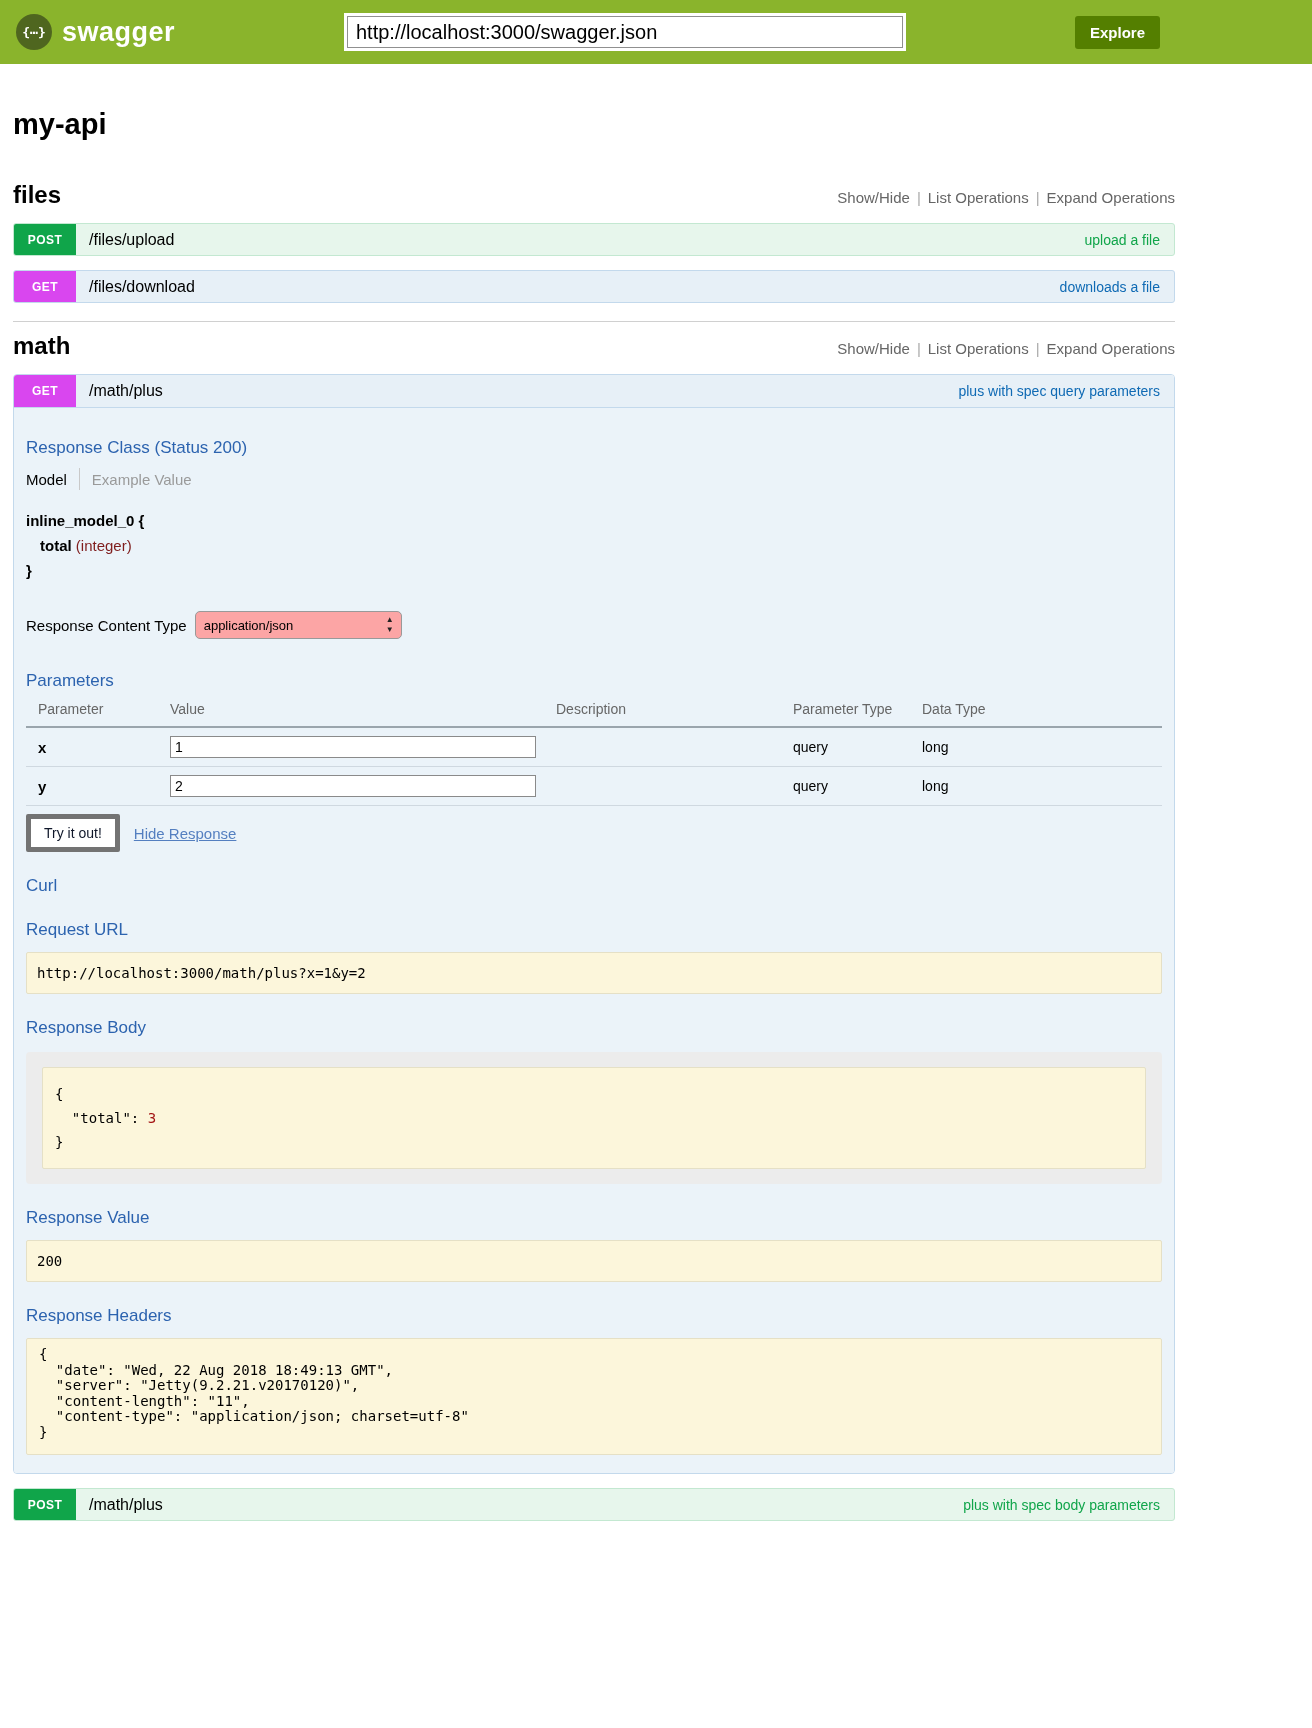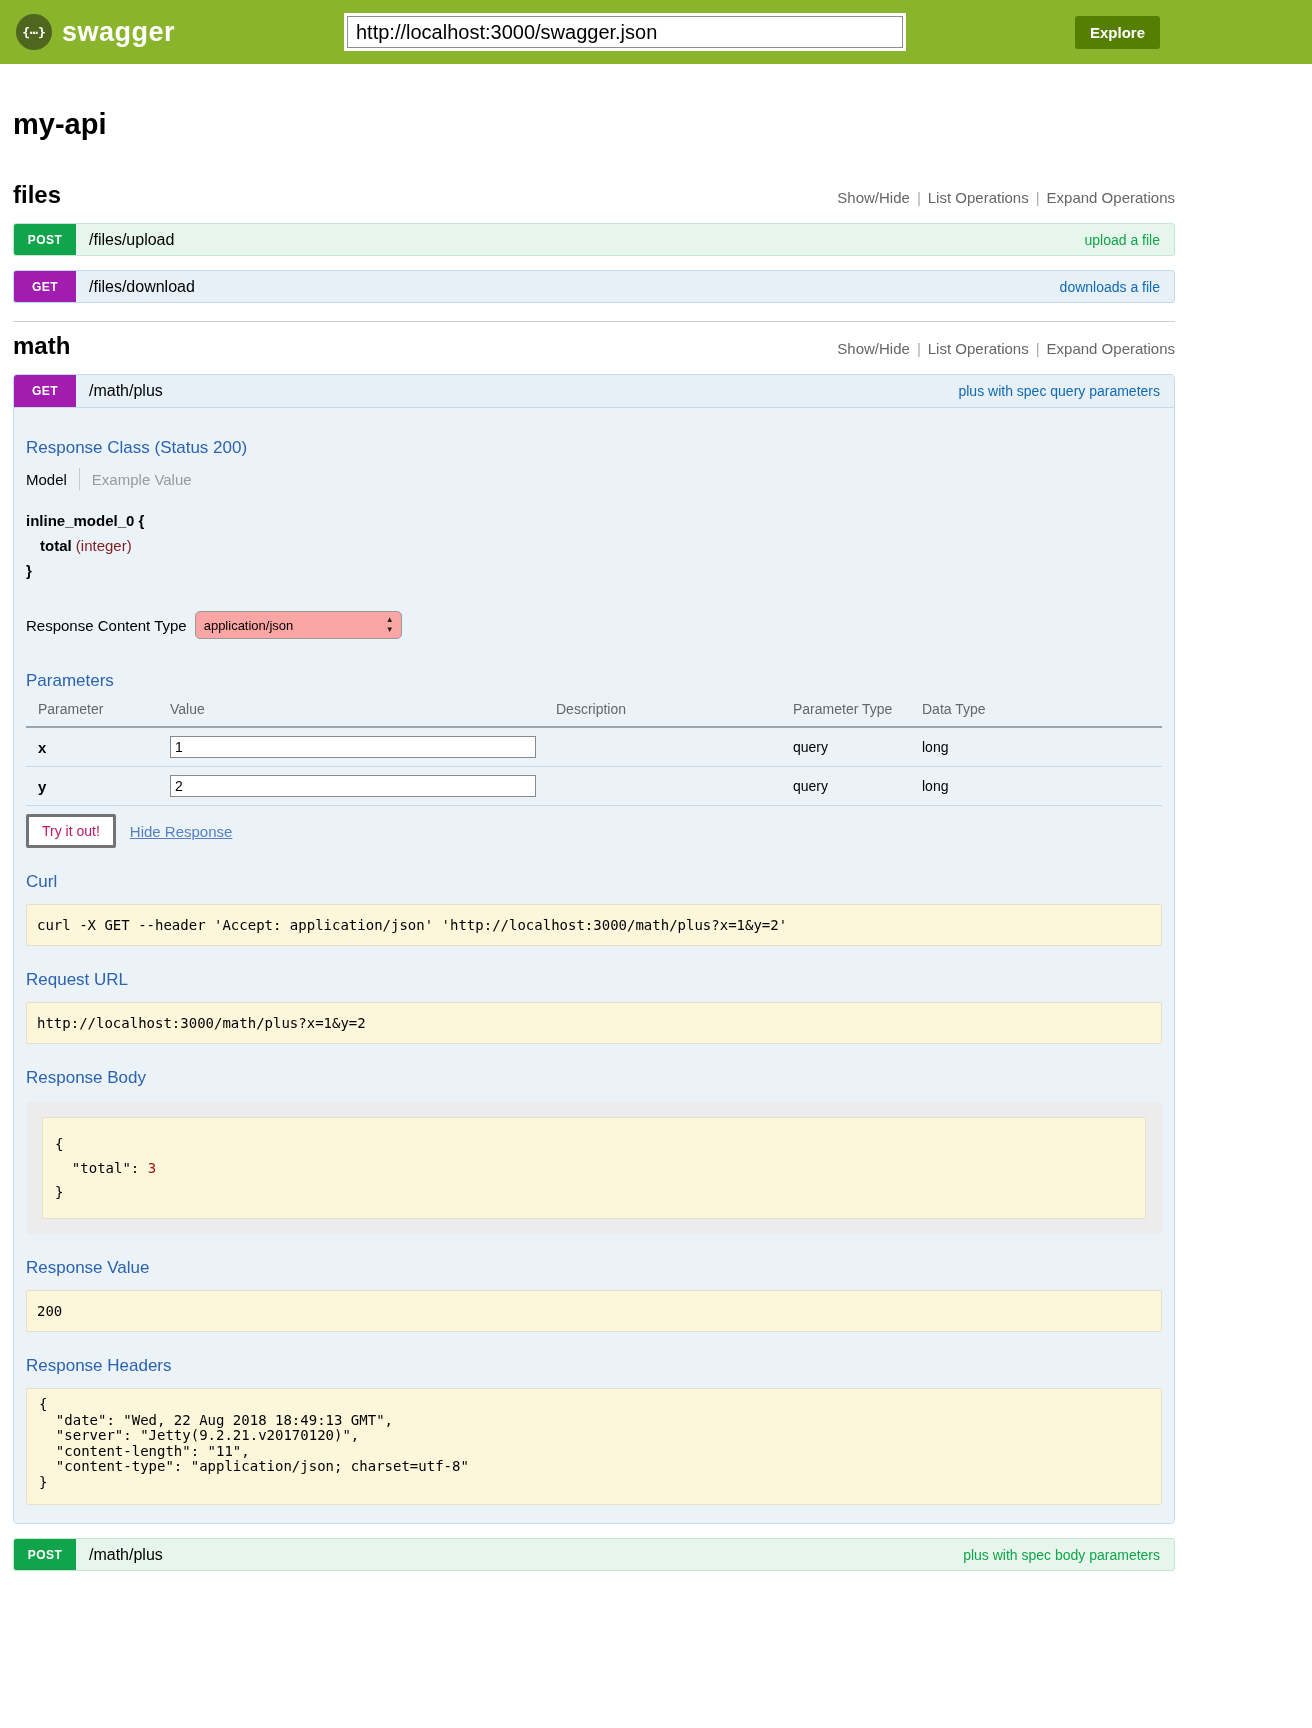--- a/index.html
+++ b/index.html
@@ -31,21 +31,21 @@
   .sec-links { font-size:15px; color:#666; }
   .sec-links a { color:#666; }
   .sec-sep { color:#aaa; margin:0 7px; }
 
   .op-row { display:flex; align-items:stretch; height:33px; border-radius:3px; margin-top:14px; overflow:hidden; border:1px solid; }
   .op-row.post { background:#e7f6ec; border-color:#c3e8d1; }
   .op-row.get  { background:#e7f0f7; border-color:#c3d9ec; }
   .badge { width:62px; display:flex; align-items:center; justify-content:center; color:#fff;
     font-size:12px; font-weight:bold; letter-spacing:0.5px; }
   .badge.post { background:#10a54a; }
-  .badge.get  { background:#a21caf; }
+  .badge.get  { background:#d946ef; }
   .op-path { margin-left:13px; font-size:16px; color:#000; display:flex; align-items:center; }
   .op-desc { margin-left:auto; margin-right:14px; display:flex; align-items:center; font-size:14px; }
   .op-desc.green { color:#10a54a; }
   .op-desc.blue  { color:#0f6ab4; }
 
   .divider { border:none; border-top:1px solid #d0d0d0; margin-top:18px; }
 
   
   .op-expanded { margin-top:14px; border:1px solid #c3d9ec; border-radius:4px; overflow:hidden; }
   .op-expanded .op-row.get { margin-top:0; border:none; border-bottom:1px solid #c3d9ec; border-radius:0; }
@@ -73,22 +73,22 @@
 
   .params-title { margin-top:32px; }
   .pgrid { display:grid; grid-template-columns:132px 386px 237px 129px 1fr; align-items:center; padding-left:12px; }
   .pgrid.header { color:#666; font-size:14px; margin-top:10px; padding-bottom:9px; border-bottom:2px solid #9aa5ad; }
   .pgrid.row { font-size:14px; padding-top:8px; padding-bottom:8px; border-bottom:1px solid #cfd8e0; }
   .pname { font-weight:bold; font-size:15px; }
   .pvalue-input { width:366px; height:22px; border:1px solid #8a8a8a; font-size:14px; padding:0 4px;
     font-family:"Liberation Sans", sans-serif; }
 
   .try-row { display:flex; align-items:center; margin-top:8px; }
-  .try-btn { background:#fff; border:3px solid #737373; border-radius:2px; padding:6px 13px;
-    font-size:14px; color:#be185d; cursor:pointer; }
+  .try-btn { background:#fff; border:5px solid #737373; border-radius:2px; padding:6px 13px;
+    font-size:14px; color:#0f172a; cursor:pointer; }
   .hide-response { margin-left:14px; color:#547fc0; font-size:15px; text-decoration:underline; }
 
   .block-title { margin-top:24px; }
   .codeblock { margin-top:12px; background:#fcf6db; border:1px solid #e5e0c6; border-radius:2px;
     font-family:"DejaVu Sans Mono", monospace; font-size:14px; padding:12px 10px; white-space:pre; overflow:hidden; }
 
   .rb-outer { margin-top:14px; background:#ececec; border-radius:4px; padding:15px 16px; }
   .rb-pre { margin-top:0; padding:14px 12px; line-height:24px; }
   .maroon { color:#a31515; }
 
@@ -198,21 +198,20 @@
         <span>query</span>
         <span>long</span>
       </div>
 
       <div class="try-row">
         <button class="try-btn">Try it out!</button>
         <a class="hide-response">Hide Response</a>
       </div>
 
       <div class="h-blue block-title">Curl</div>
-      <pre class="codeblock">curl -X GET --header 'Accept: application/json' 'http://localhost:3000/math/plus?x=1&amp;y=2'</pre>
 
       <div class="h-blue block-title">Request URL</div>
       <pre class="codeblock">http://localhost:3000/math/plus?x=1&amp;y=2</pre>
 
       <div class="h-blue block-title">Response Body</div>
       <div class="rb-outer">
         <pre class="codeblock rb-pre"><span>{
   "total": </span><span class="maroon">3</span><span>
 }</span></pre>
       </div>

